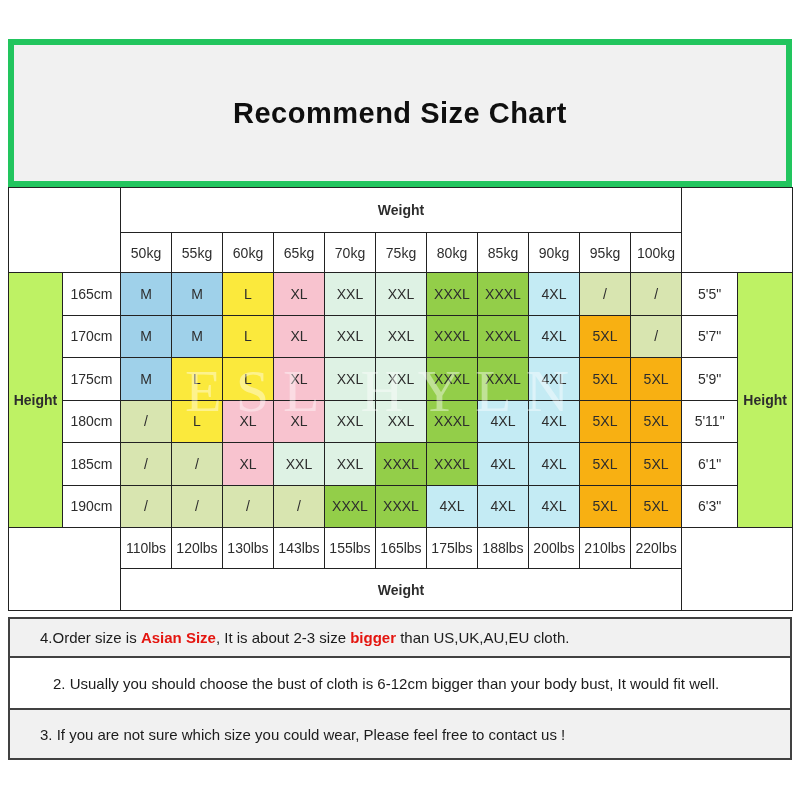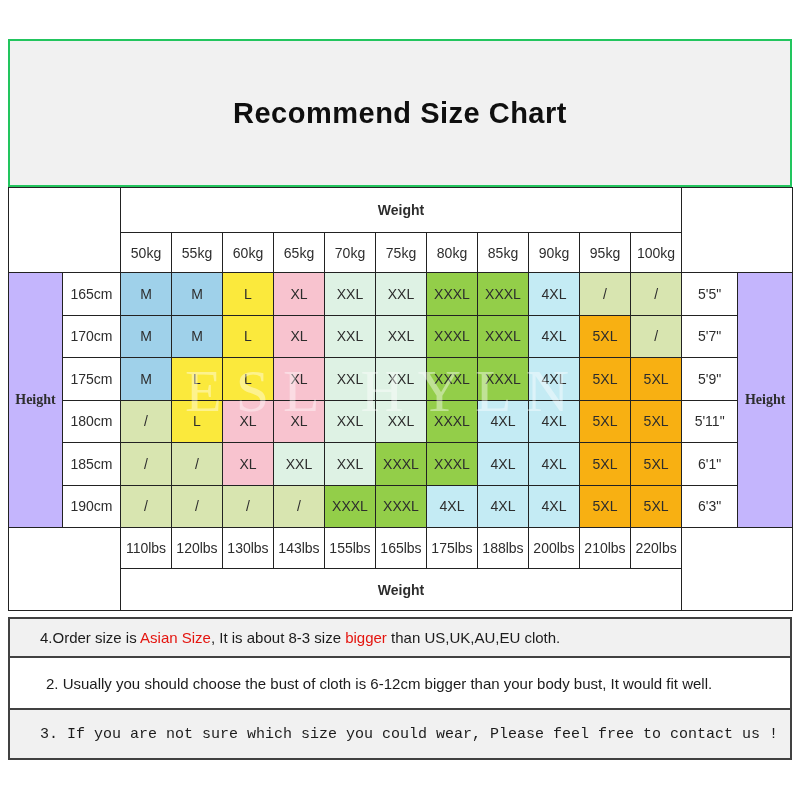--- a/index.html
+++ b/index.html
@@ -2,34 +2,34 @@
 <html><head>
 <meta charset="utf-8">
 <style>
   html,body{margin:0;padding:0;background:#ffffff;}
   .canvas{
     position:relative;width:800px;height:800px;background:#ffffff;overflow:hidden;
     font-family:"Liberation Sans","DejaVu Sans",sans-serif;color:#1c1c1c;
   }
   .title-box{
     position:absolute;left:8px;top:39px;width:784px;height:148px;box-sizing:border-box;
-    background:#f1f1f1;border:2px solid #22c55e;display:flex;align-items:center;justify-content:center;
+    background:#f1f1f1;border:6px solid #22c55e;display:flex;align-items:center;justify-content:center;
   }
   .title-box h1{margin:0;font-size:29px;font-weight:bold;color:#0f0f0f;letter-spacing:0.5px;}
   table.size-table{
     position:absolute;left:8px;top:187px;width:784px;border-collapse:collapse;table-layout:fixed;
     background:#ffffff;
   }
   table.size-table td{
     border:1px solid #222222;text-align:center;vertical-align:middle;
     font-size:14px;color:#2d2d2d;padding:0;overflow:hidden;white-space:nowrap;
   }
   td.blank{background:#ffffff;border:1px solid #222222;}
   td.hdr{font-weight:bold;font-size:15px;color:#111111;}
-  td.hgt{font-weight:bold;font-size:15px;color:#111111;background:#c4b5fd;font-family:Liberation Serif, serif;}
+  td.hgt{font-weight:bold;font-size:15px;color:#111111;background:#bef264;}
   td.kg{font-size:14px;color:#1f1f1f;}
   td.lbs{font-size:13px;color:#1f1f1f;}
   td.cm{font-size:14px;color:#1f1f1f;background:#ffffff;}
   td.ft{font-size:14px;color:#1f1f1f;background:#ffffff;}
   td.sz{font-size:14px;}
   tr.r-wt{height:45px;}
   tr.r-kg{height:40px;}
   tr.r-sz{height:42.5px;}
   tr.r-lbs{height:41px;}
   tr.r-wb{height:42px;}
@@ -38,22 +38,22 @@
     font-family:"Liberation Serif","DejaVu Serif",serif;font-size:60px;line-height:70px;
     color:rgba(255,255,255,0.42);letter-spacing:14px;pointer-events:none;z-index:5;
     white-space:nowrap;
   }
   .note{
     position:absolute;left:8px;width:784px;box-sizing:border-box;border:2px solid #414141;
     display:flex;align-items:center;padding-left:30px;font-size:15px;color:#1c1c1c;
   }
   .note-1{top:617px;height:41px;background:#f1f1f1;}
   .note-2{top:656px;height:54px;background:#ffffff;}
-  .note-3{top:708px;height:52px;background:#f1f1f1;font-family:Liberation Mono, monospace;}
-  .red{color:#e4150f;font-weight:normal;}
+  .note-3{top:708px;height:52px;background:#f1f1f1;}
+  .red{color:#e4150f;font-weight:bold;}
 </style>
 </head>
 <body>
 
 <div class="canvas">
 
   <div class="title-box">
     <h1>Recommend Size Chart</h1>
   </div>
 
@@ -206,23 +206,23 @@
       <tr class="r-wb">
         <td class="hdr" colspan="11">Weight</td>
       </tr>
     </tbody>
   </table>
 
   <div class="watermark">ESL HYLN</div>
 
   <div class="note note-1">
     <p style="margin:0">
-      <span>4.Order size is </span><span class="red">Asian Size</span><span>, It is about 8-3 size </span><span class="red">bigger</span><span> than US,UK,AU,EU cloth.</span>
+      <span>4.Order size is </span><span class="red">Asian Size</span><span>, It is about 2-3 size </span><span class="red">bigger</span><span> than US,UK,AU,EU cloth.</span>
     </p>
   </div>
   <div class="note note-2">
-    <p style="margin:6px">2. Usually you should choose the bust of cloth is 6-12cm bigger than your body bust, It would fit well.</p>
+    <p style="margin:13px">2. Usually you should choose the bust of cloth is 6-12cm bigger than your body bust, It would fit well.</p>
   </div>
   <div class="note note-3">
     <p style="margin:0">3. If you are not sure which size you could wear, Please feel free to contact us !</p>
   </div>
 
 </div>
 
 </body></html>

